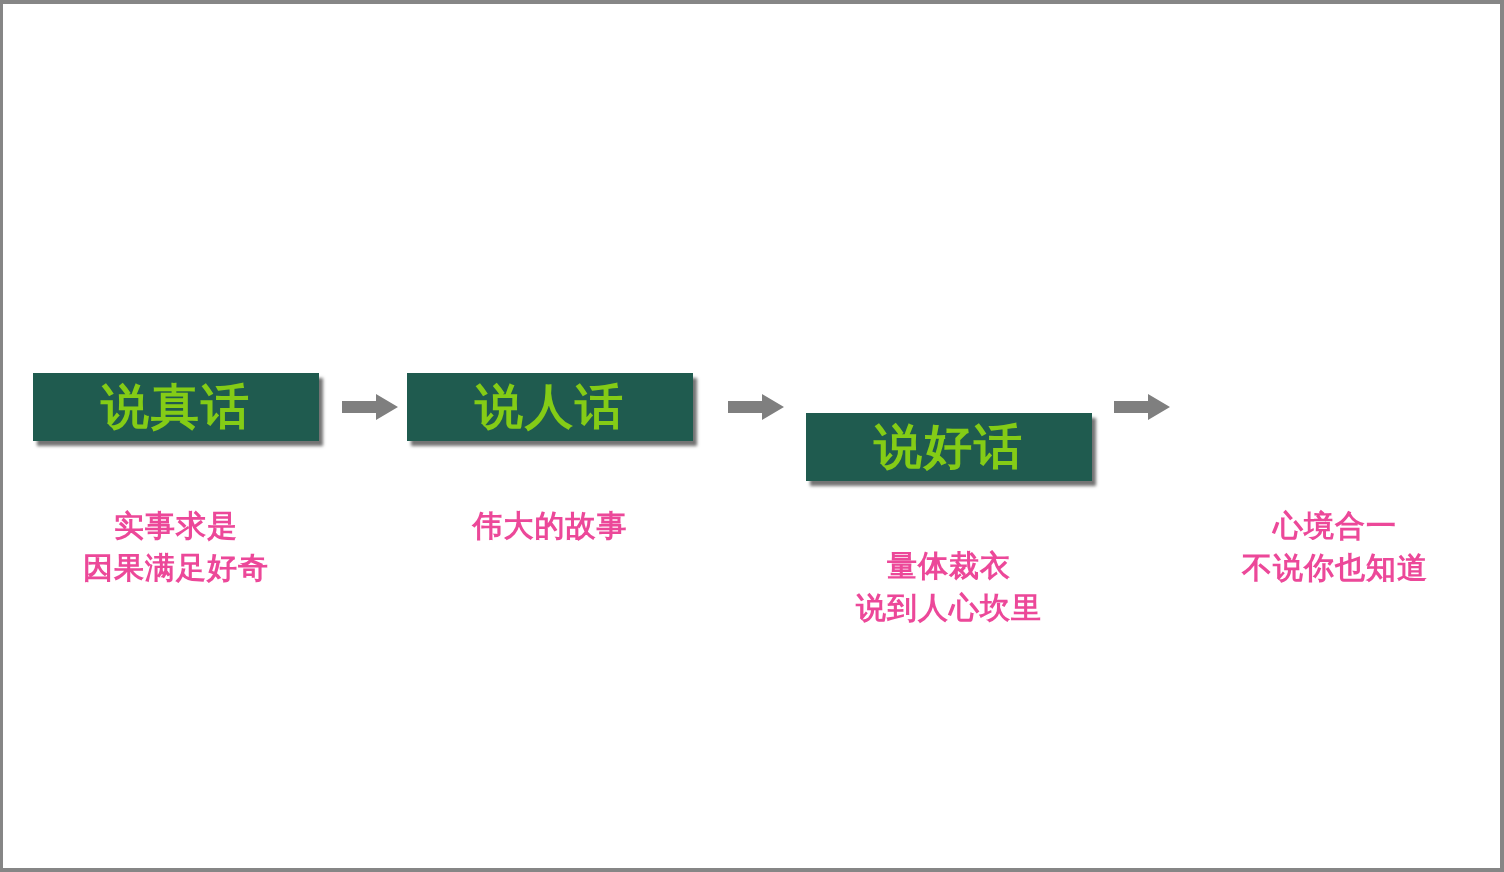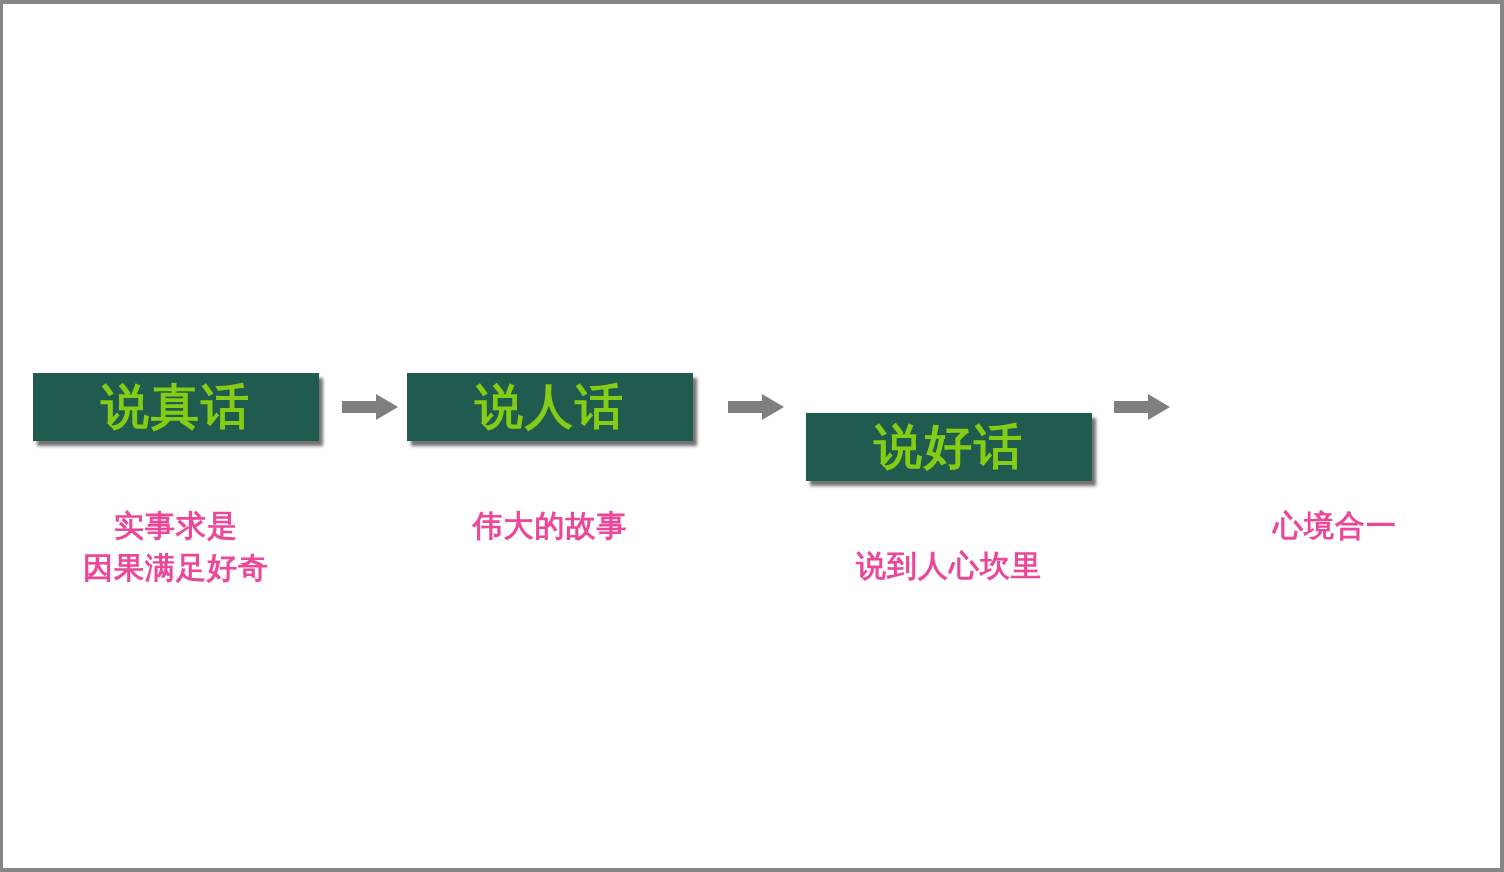--- a/index.html
+++ b/index.html
@@ -99,27 +99,29 @@
 
   <svg class="flow-arrow arrow-2" viewBox="0 0 56 26">
     <path d="M0,7 L34,7 L34,0 L56,13 L34,26 L34,19 L0,19 Z" fill="#7F7F7F"></path>
   </svg>
 
   <div class="flow-step step-3">
     <div class="step-box">
       <span class="step-title">说好话</span>
     </div>
     <div class="step-caption">
+      <div>量体裁衣</div>
       <div>说到人心坎里</div>
     </div>
   </div>
 
   <svg class="flow-arrow arrow-3" viewBox="0 0 56 26">
     <path d="M0,7 L34,7 L34,0 L56,13 L34,26 L34,19 L0,19 Z" fill="#7F7F7F"></path>
   </svg>
 
   <div class="flow-step step-4">
     <div class="step-caption">
       <div>心境合一</div>
+      <div>不说你也知道</div>
     </div>
   </div>
 
 </div>
 
 </body></html>

